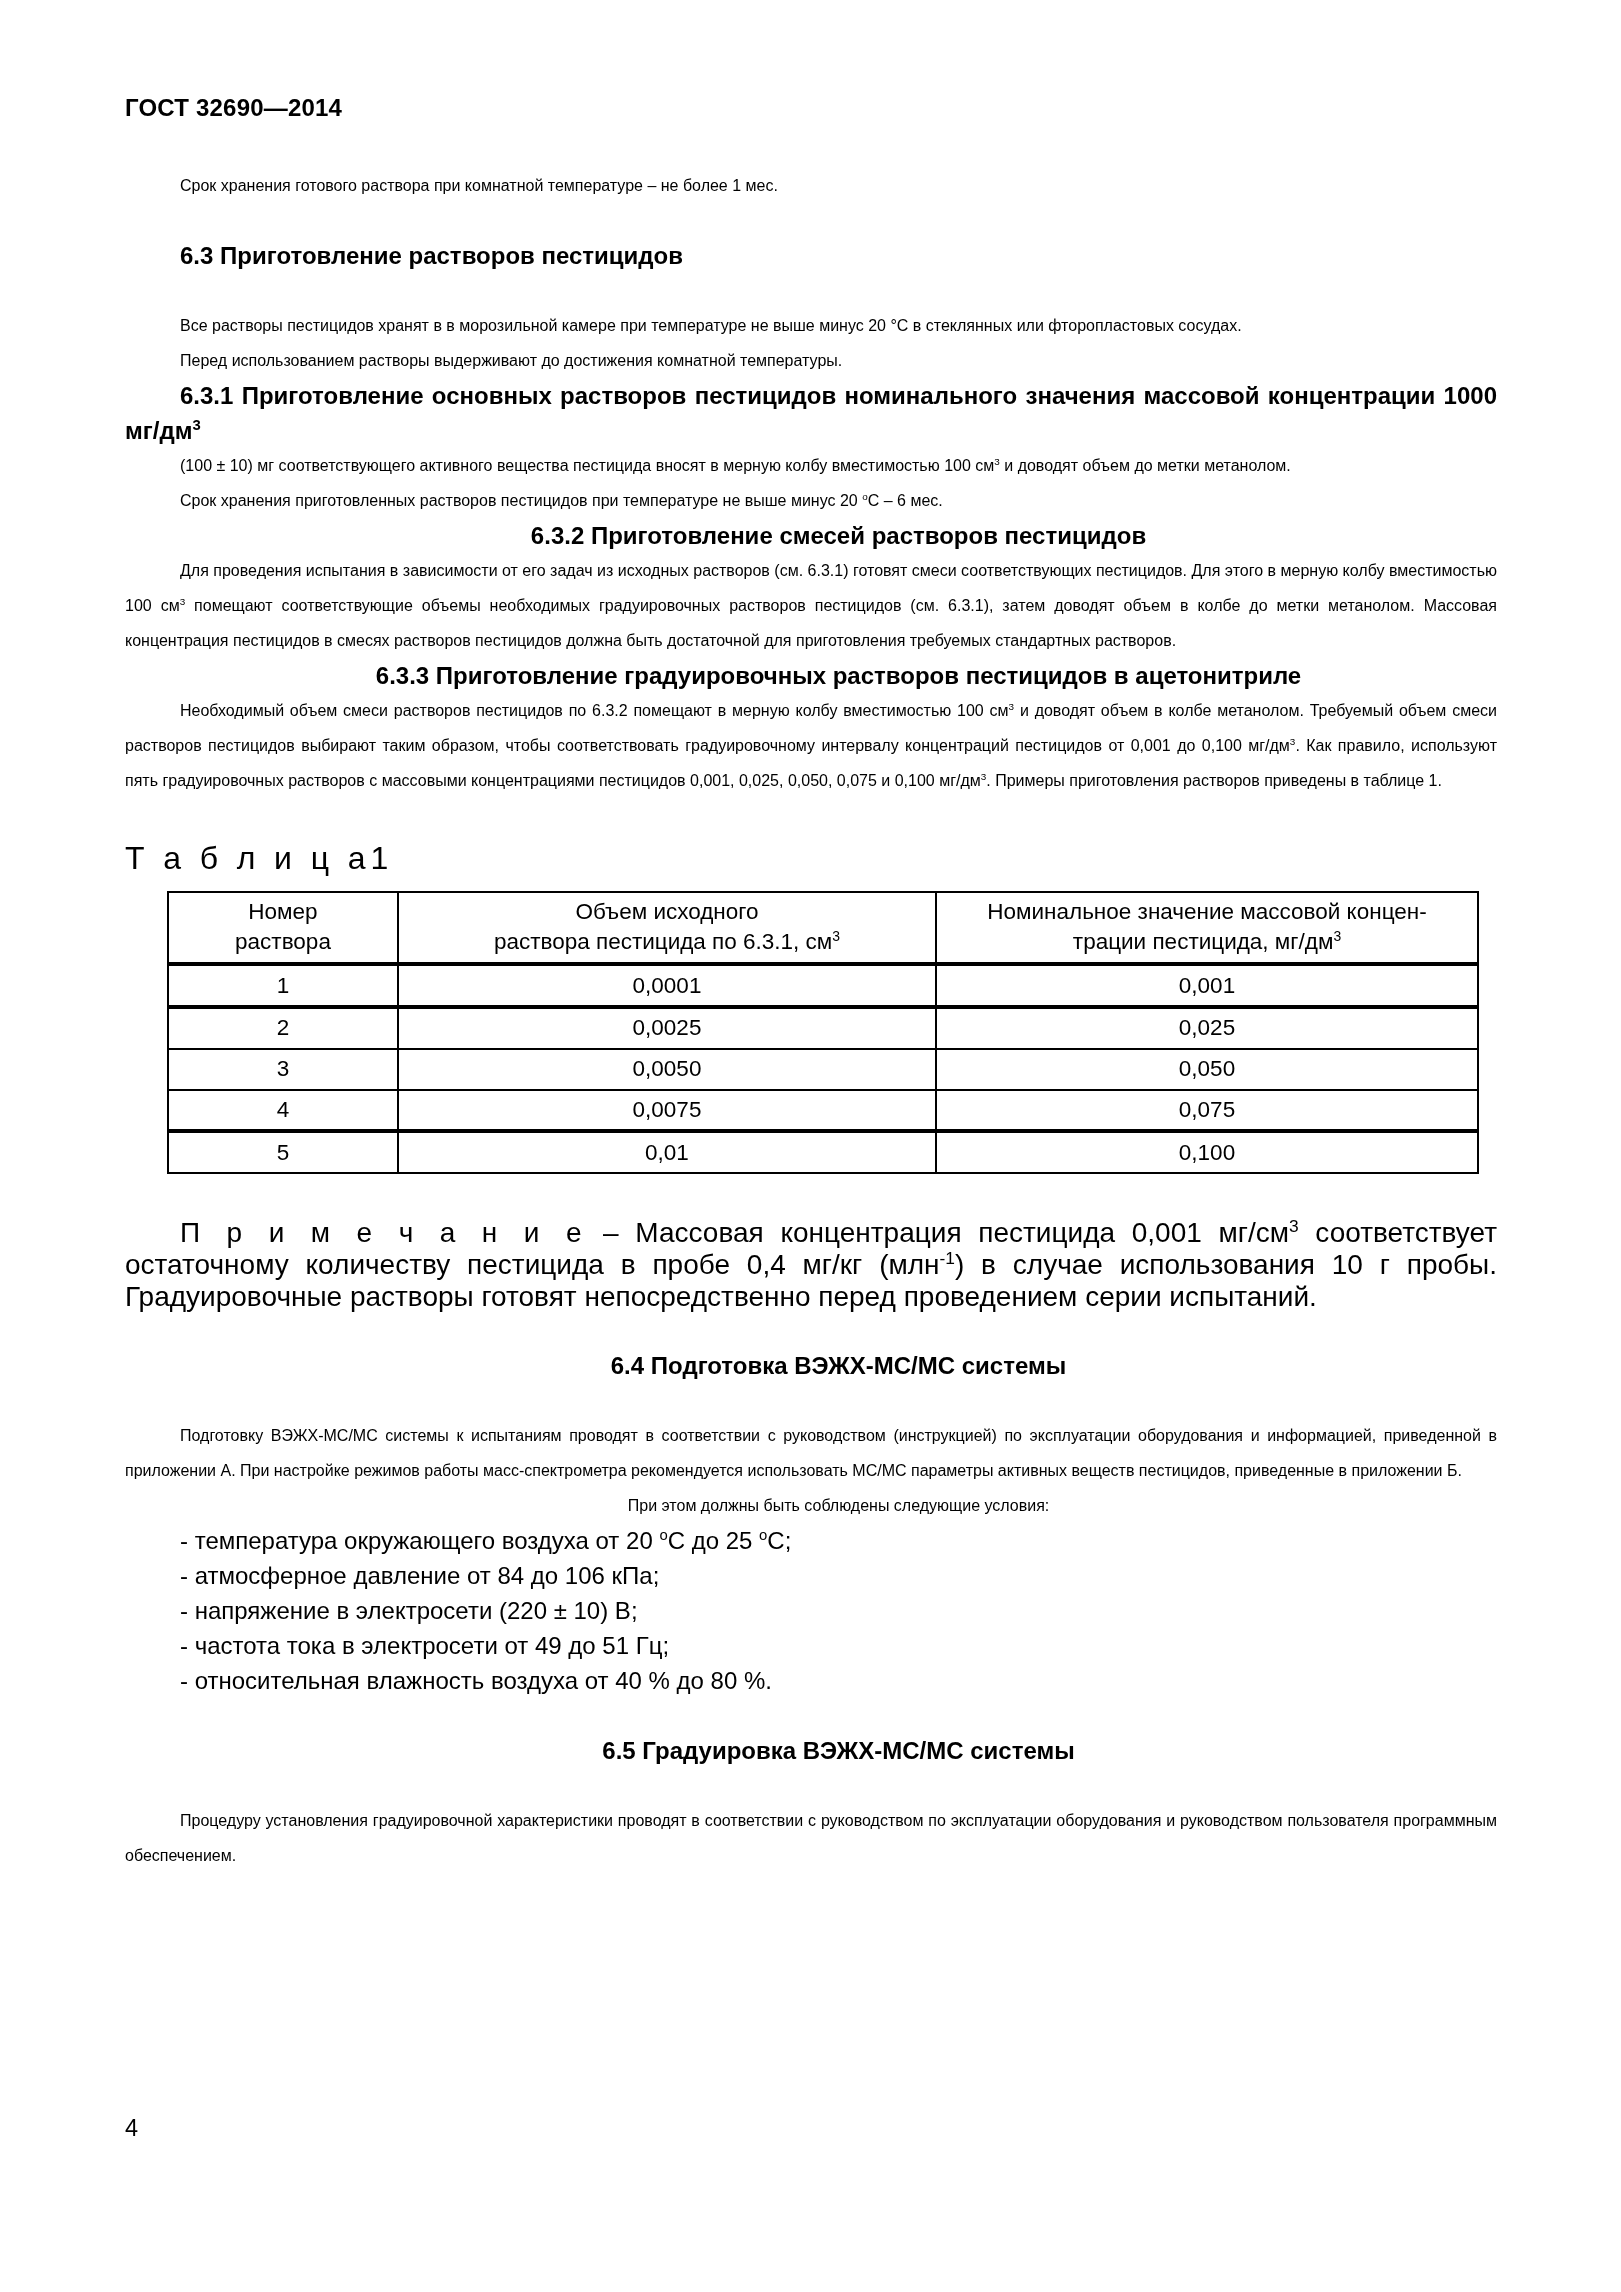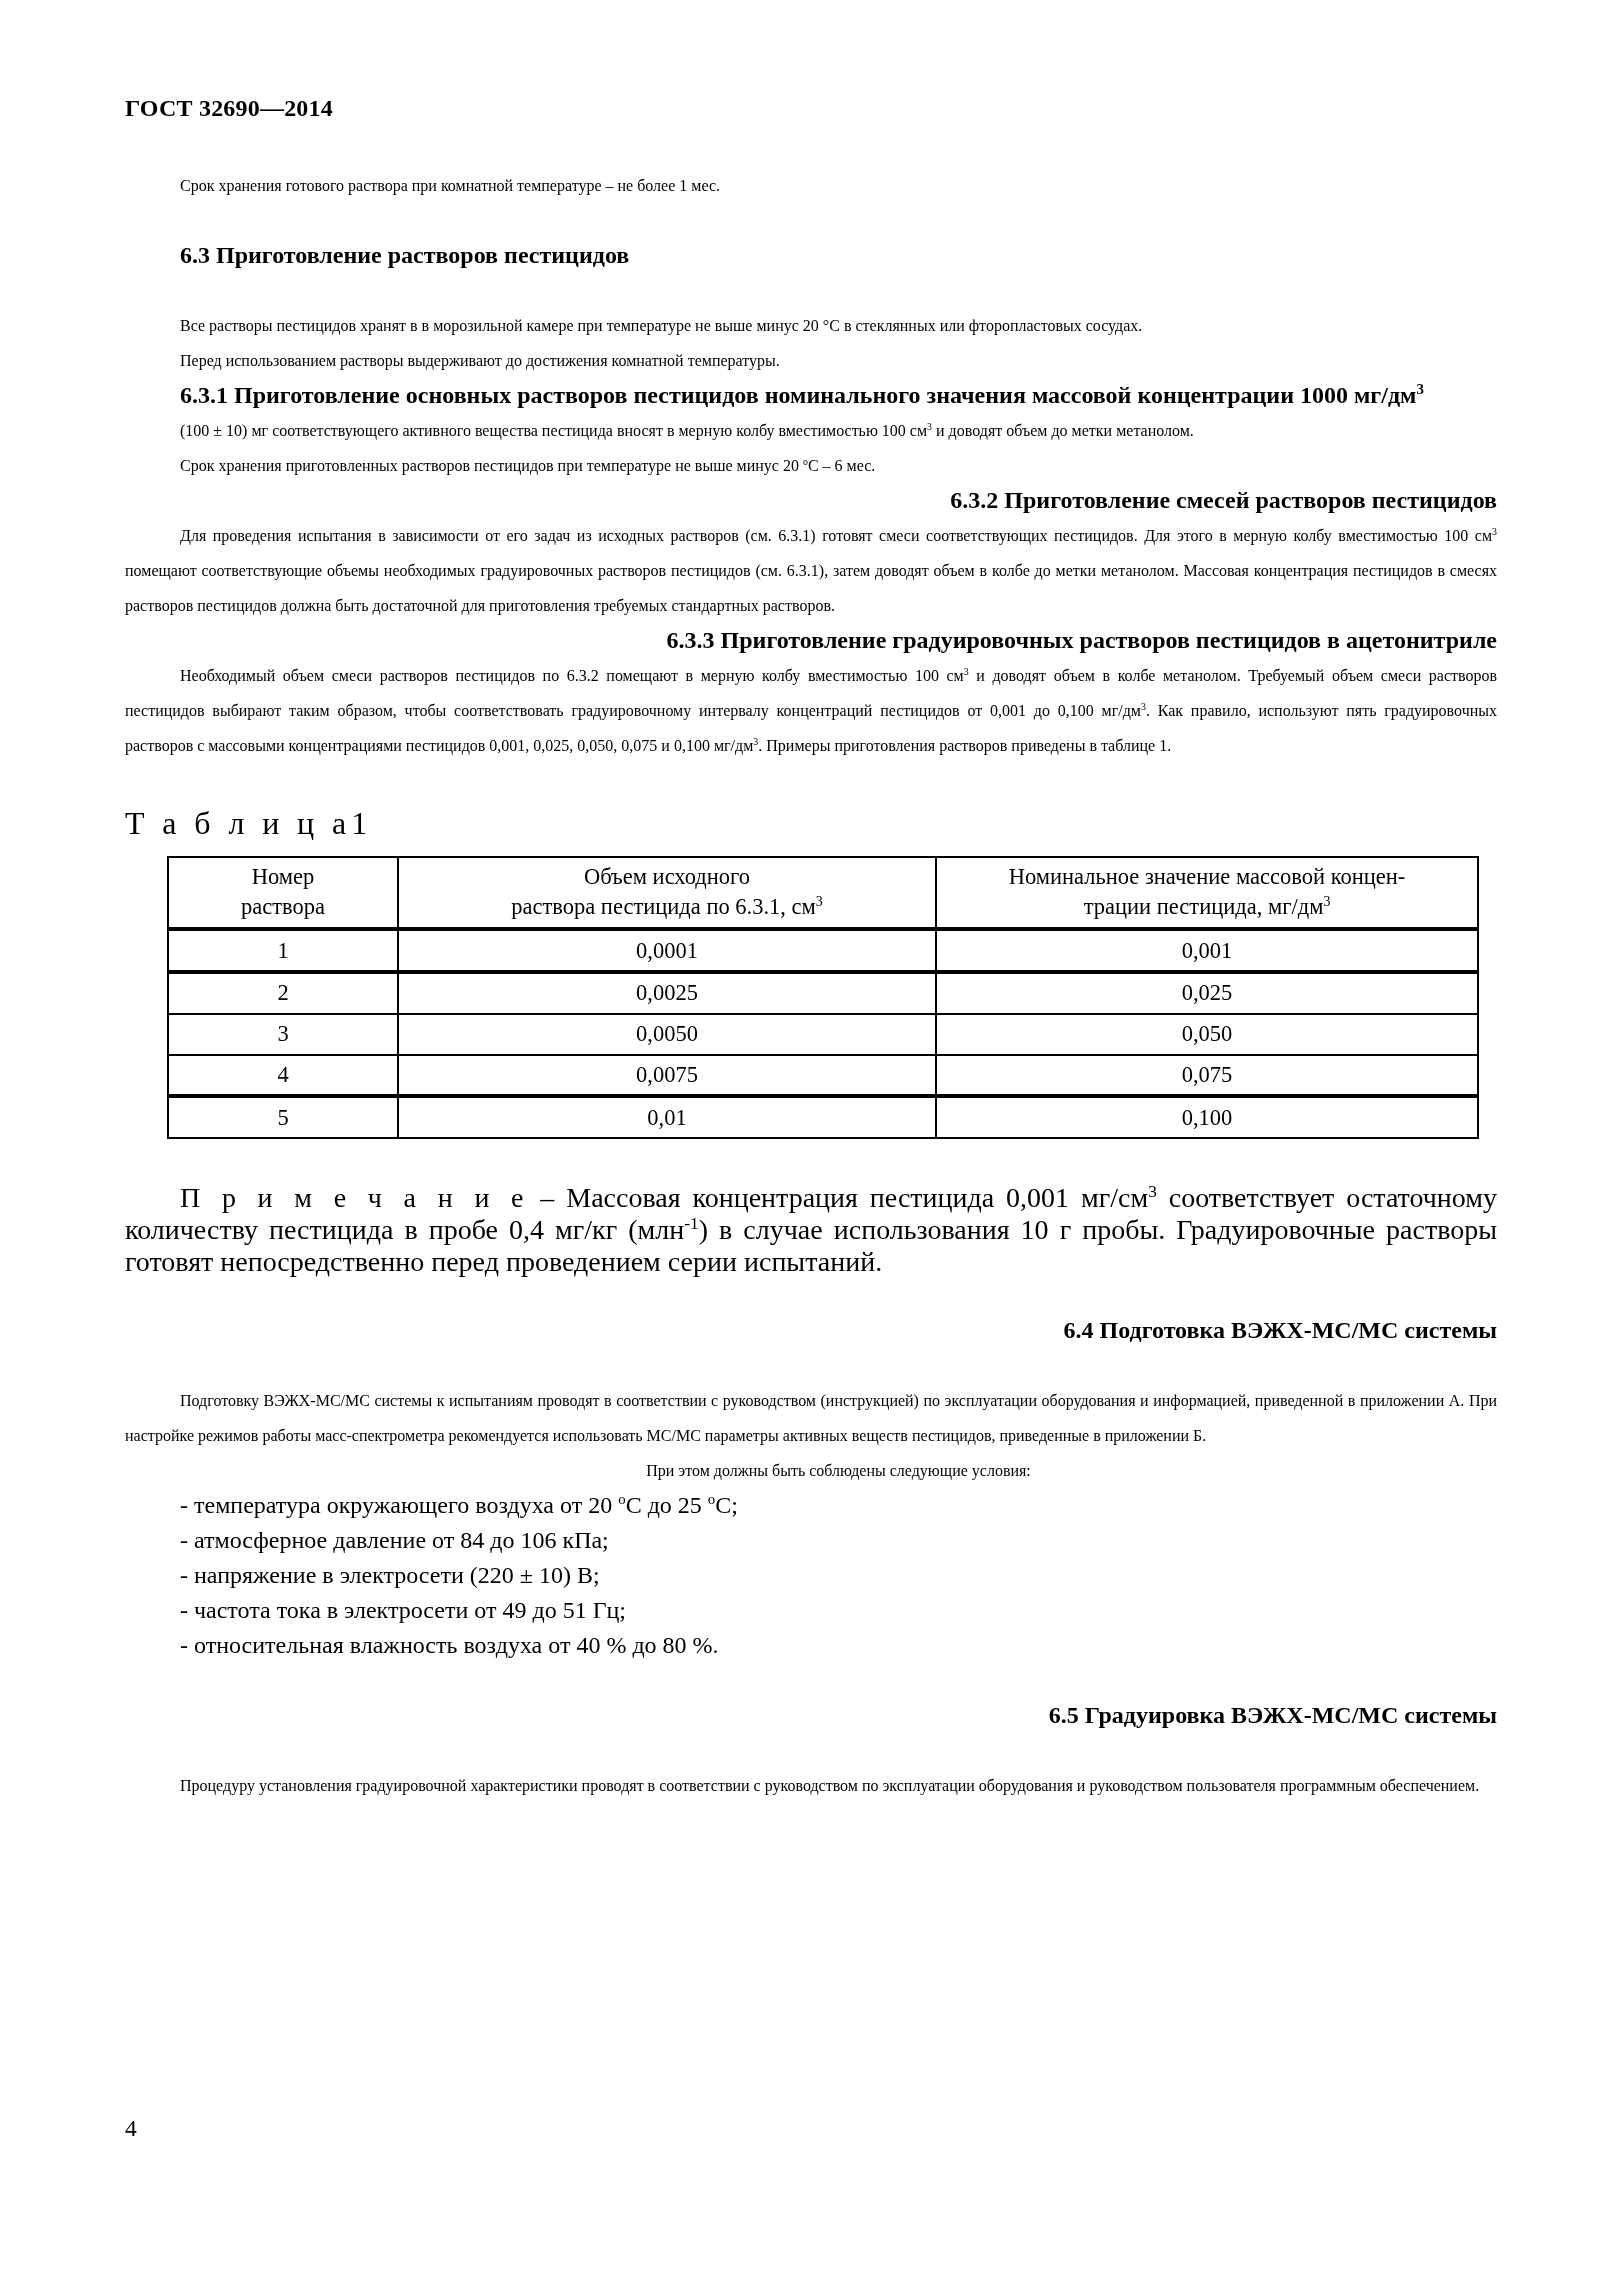--- a/index.html
+++ b/index.html
@@ -11,21 +11,20 @@
     font-family: "Liberation Sans", sans-serif;
     color: #000000;
   }
   .page {
     position: relative;
     width: 1554px;
     height: 2293px;
     background: #ffffff;
     box-sizing: border-box;
     overflow: hidden;
-    font-family: Liberation Serif, serif;
   }
   .content {
     position: absolute;
     left: 125px;
     top: 94px;
     width: 1372px;
   }
 
   
   .running-head {
@@ -52,21 +51,21 @@
   p.para.last { text-align: center; }
 
   h3.heading {
     margin: 0;
     font-size: 24px;
     line-height: 35px;
     font-weight: bold;
     text-indent: 55px;
     text-align: justify;
   }
-  h3.heading.left { text-align: right; }
+  h3.heading.left { text-align: center; }
 
   .gap-sm { height: 15.7px; }
   .gap-lg { height: 35px; }
   .gap-xl { height: 43px; }
 
   sup {
     font-size: 0.62em;
     vertical-align: super;
     line-height: 0;
   }

